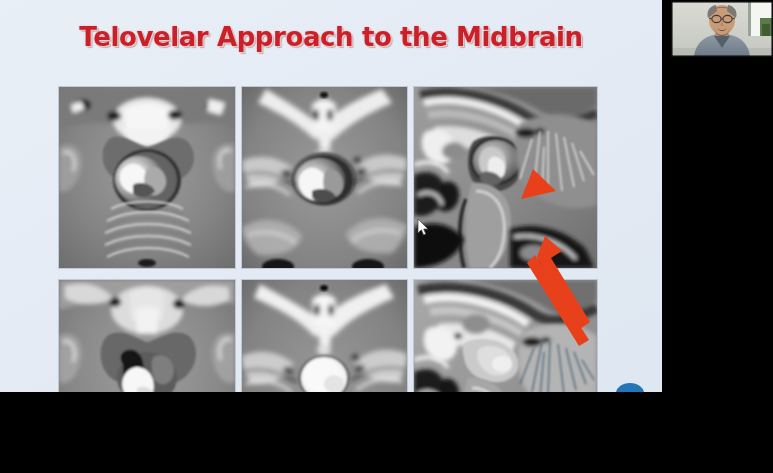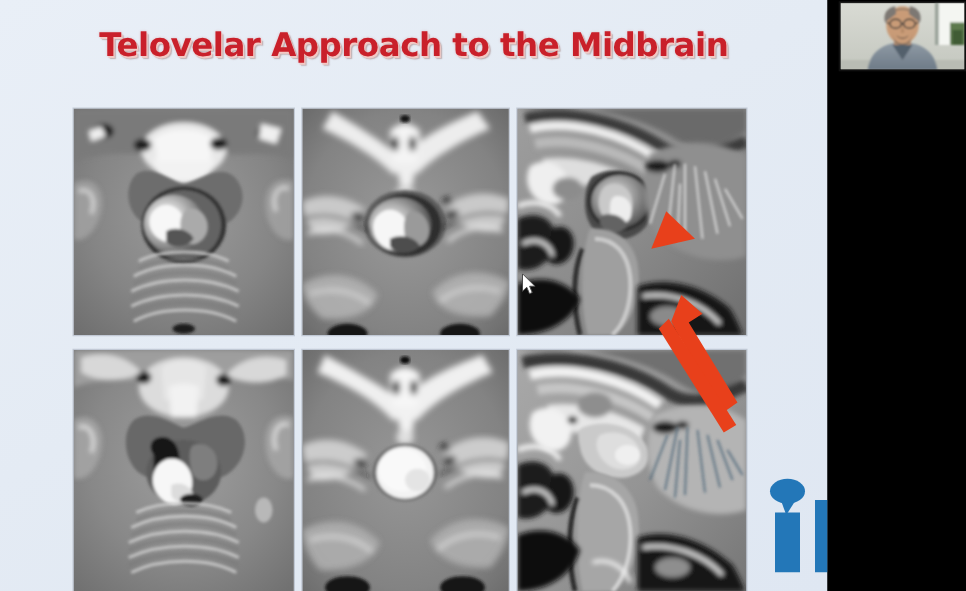--- a/index.html
+++ b/index.html
@@ -15,21 +15,21 @@
     background: #000000;
     font-family: "Liberation Sans", sans-serif;
   }
 
   
   #slide {
     position: absolute;
     left: 0;
     top: 0;
     width: 662px;
-    height: 473px;
+    height: 392px;
     background: linear-gradient(150deg, #e9eff7 0%, #e4ebf4 45%, #dfe7f2 100%);
     overflow: hidden;
   }
 
   #slide-title {
     position: absolute;
     left: 0;
     top: 22px;
     width: 662px;
     text-align: center;

